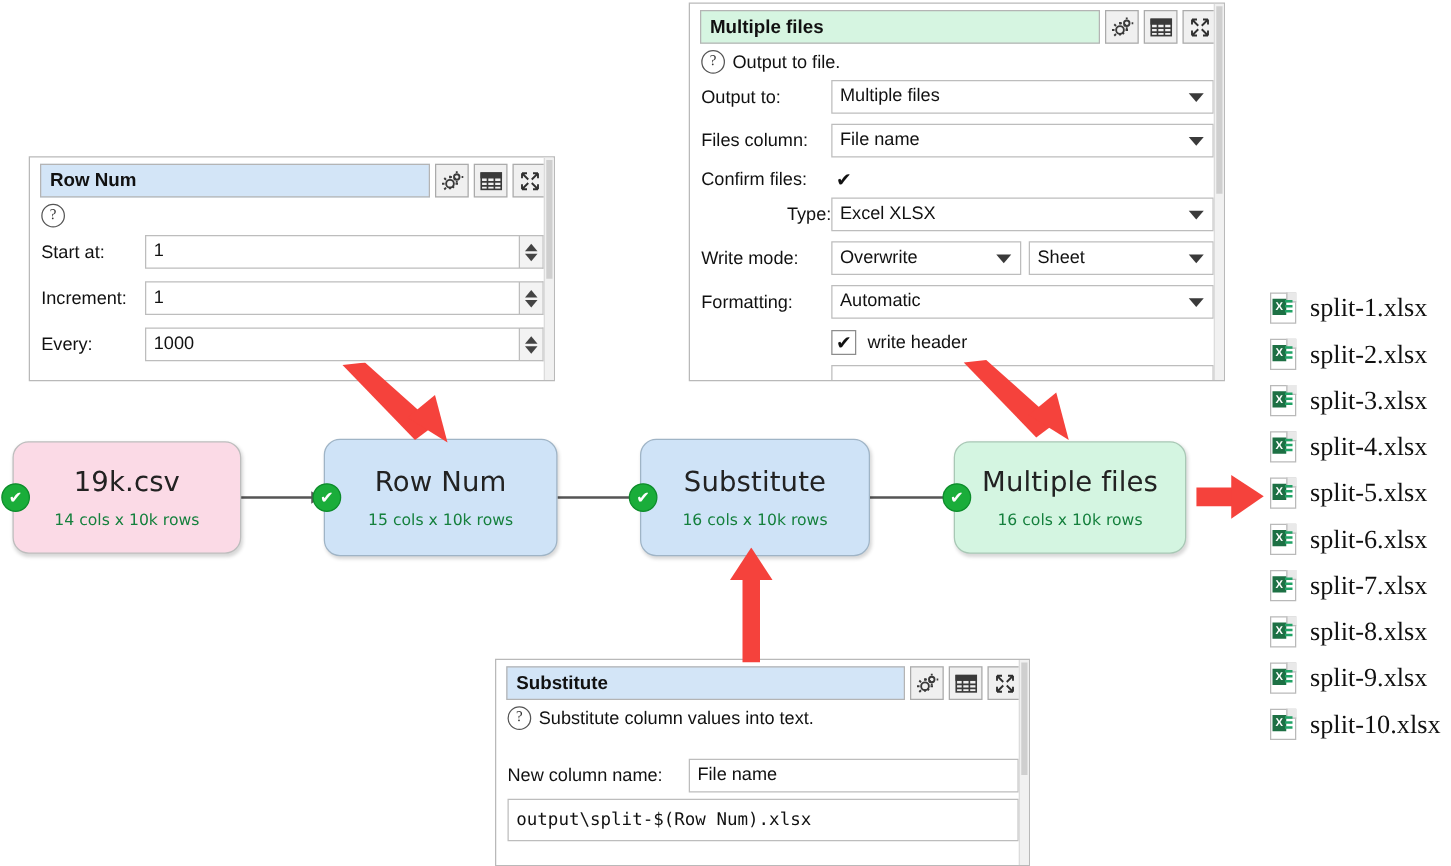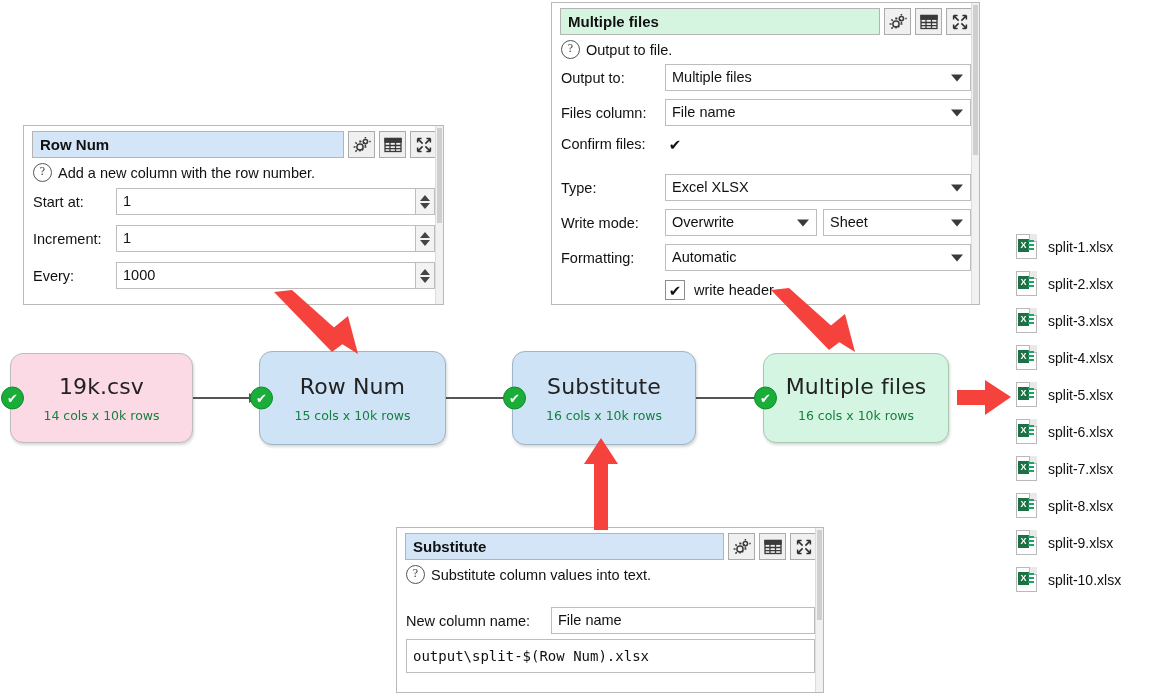--- a/index.html
+++ b/index.html
@@ -128,21 +128,21 @@
     color:#fff;font-size:9px;font-weight:bold;line-height:13px;text-align:center;
     font-family:"Liberation Sans",sans-serif;
   }
   .xicon .grid{
     position:absolute;right:2px;top:5px;width:6px;height:11px;
     background:
       linear-gradient(#21a366,#21a366) 0 0/100% 2px no-repeat,
       linear-gradient(#21a366,#21a366) 0 4px/100% 2px no-repeat,
       linear-gradient(#21a366,#21a366) 0 8px/100% 2px no-repeat;
   }
-  .fname{font-size:14px;color:#111;white-space:nowrap;}
+  .fname{font-size:21px;color:#111;white-space:nowrap;font-family:Liberation Serif, serif;}
 </style>
 </head>
 <body>
 
 <div class="panel" style="left:551px;top:2px;width:429px;height:303px;">
   <div class="pnl-hdr">
     <div class="title-field title-green">Multiple files</div>
     <div class="tb-btn">
       <svg width="18" height="18" viewBox="0 0 18 18">
           <g fill="none" stroke="#3a3a3a" stroke-width="1.5">
@@ -192,21 +192,21 @@
       <span>File name</span>
       <span class="caret"></span>
     </span>
   </div>
 
   <div class="row" style="margin-top:6px;">
     <span class="lbl" style="width:104px;">Confirm files:</span>
     <span class="chk noborder">✔</span>
   </div>
 
-  <div class="row" style="margin-top:18px;">
+  <div class="row" style="margin-top:2px;text-align:right;">
     <span class="lbl" style="width:104px;">Type:</span>
     <span class="fld combo">
       <span>Excel XLSX</span>
       <span class="caret"></span>
     </span>
   </div>
 
   <div class="row" style="margin-top:6px;">
     <span class="lbl" style="width:104px;">Write mode:</span>
     <span class="fld combo" style="flex:0 0 152px;margin-right:6px;">
@@ -271,21 +271,20 @@
         <path d="M7.6 7.6 2.6 2.6M2.6 2.6v4M2.6 2.6h4"></path>
         <path d="M10.4 7.6l5-5M15.4 2.6h-4M15.4 2.6v4"></path>
         <path d="M7.6 10.4l-5 5M2.6 15.4h4M2.6 15.4v-4"></path>
         <path d="M10.4 10.4l5 5M15.4 15.4h-4M15.4 15.4v-4"></path>
           </g>
         </svg>
     </div>
   </div>
   <div class="desc">
     <span class="qmark">?</span>
-    <span>Add a new column with the row number.</span>
   </div>
 
   <div class="row" style="margin-top:3px;">
     <span class="lbl" style="width:83px;">Start at:</span>
     <span class="fld">1</span>
     <span class="spin">
         <i class="up"></i>
         <i class="dn"></i>
       </span>
   </div>

